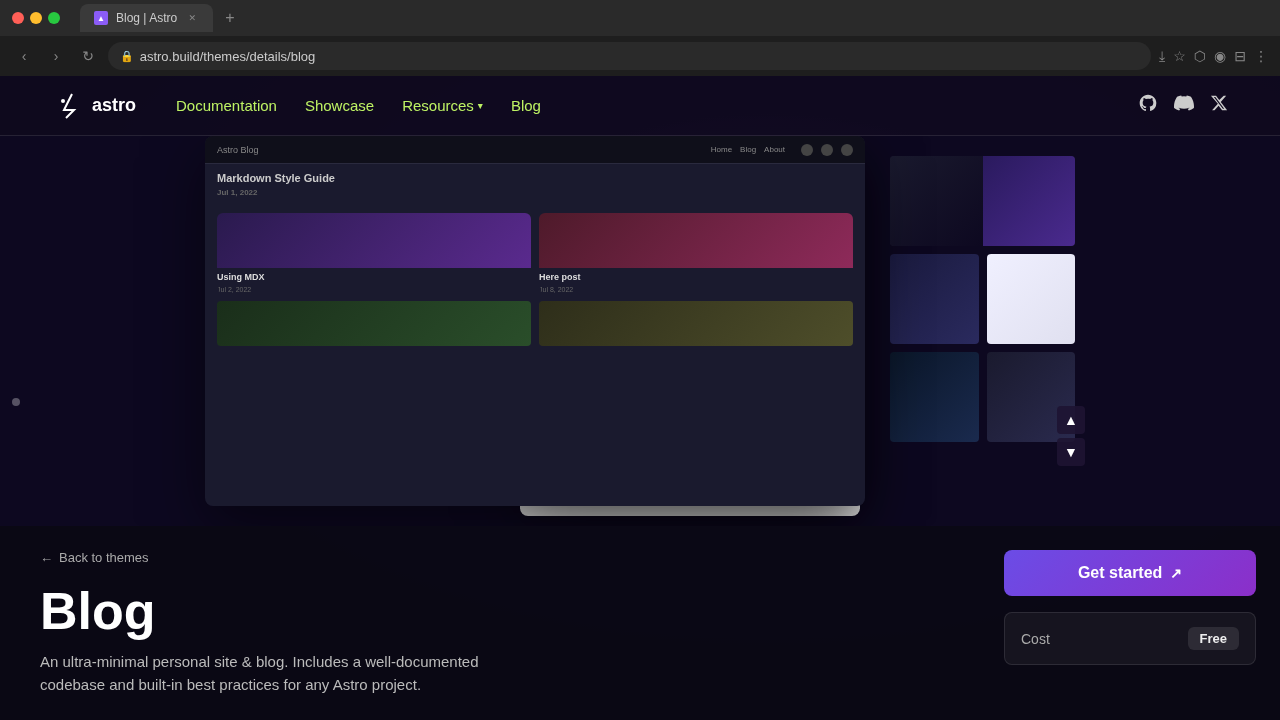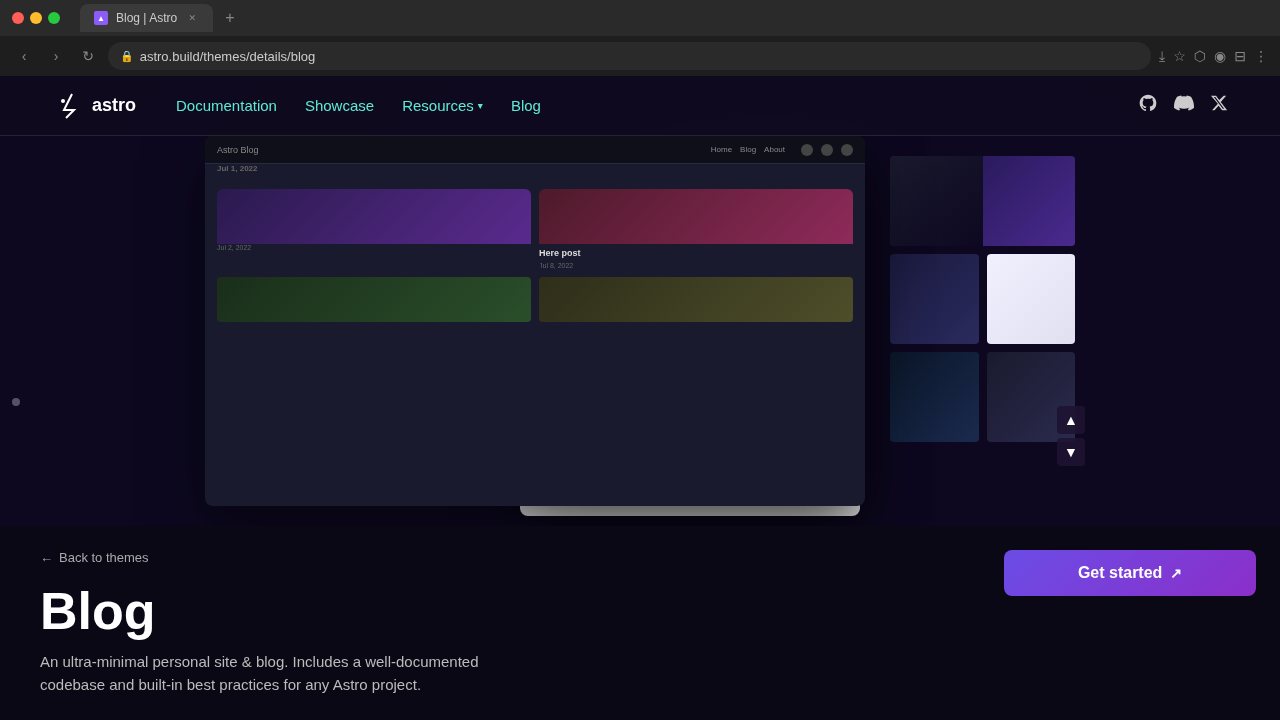--- a/index.html
+++ b/index.html
@@ -190,21 +190,21 @@
     }
 
     .nav-links {
       display: flex;
       gap: 28px;
       align-items: center;
       flex: 1;
     }
 
     .nav-link {
-      color: #5eead4;
+      color: #bef264;
       font-size: 15px;
       text-decoration: none;
       cursor: pointer;
     }
 
     .nav-link-dropdown {
       display: flex;
       align-items: center;
       gap: 4px;
     }
@@ -767,25 +767,27 @@
             <span style="color:#888; font-size:8px; margin-right:8px;">Blog</span>
             <span style="color:#888; font-size:8px; margin-right:16px;">About</span>
             <div class="blog-preview-nav-icons">
               <div class="blog-preview-nav-icon"></div>
               <div class="blog-preview-nav-icon"></div>
               <div class="blog-preview-nav-icon"></div>
             </div>
           </div>
 
 
+          <div class="blog-section-title">Markdown Style Guide</div>
           <div class="blog-section-date">Jul 1, 2022</div>
 
           <div class="blog-posts-grid">
             <div class="blog-post-card">
               <div class="blog-post-thumbnail thumb-mdx"></div>
+              <div class="blog-post-card-title">Using MDX</div>
               <div class="blog-post-card-date">Jul 2, 2022</div>
             </div>
             <div class="blog-post-card">
               <div class="blog-post-thumbnail thumb-first"></div>
               <div class="blog-post-card-title">Here post</div>
               <div class="blog-post-card-date">Jul 8, 2022</div>
             </div>
           </div>
 
           <div class="blog-posts-grid" style="padding-top:0;">
@@ -872,19 +874,23 @@
           <span>Back to themes</span>
         </div>
         <h1 class="page-title">Blog</h1>
         <p class="page-description">An ultra-minimal personal site &amp; blog. Includes a well-documented codebase and built-in best practices for any Astro project.</p>
       </div>
       <div class="bottom-right">
         <button class="get-started-btn">
           <span>Get started</span>
           <span style="font-size:14px;">↗</span>
         </button>
+        <div class="cost-row">
+          <span class="cost-label">Cost</span>
+          <span class="cost-badge">Free</span>
+        </div>
       </div>
     </div>
 
     <div class="left-dot"></div>
 
   </div>
 </div>
 
 </body></html>

